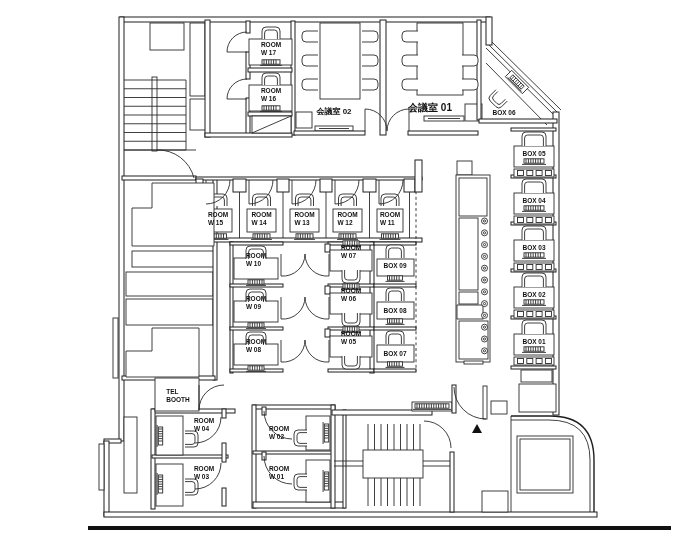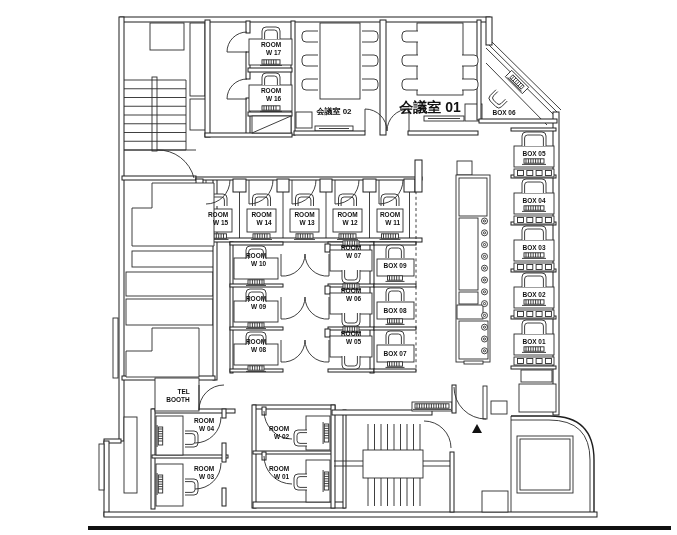--- a/index.html
+++ b/index.html
@@ -1,20 +1,20 @@
 <!DOCTYPE html>
 <html><head>
 <meta charset="utf-8">
 <style>
   html,body{margin:0;padding:0;background:#fff;}
   .plan{position:relative;width:677px;height:535px;background:#fff;overflow:hidden;
         font-family:"Liberation Sans", sans-serif;}
   .plan svg{position:absolute;left:0;top:0;}
   #label-layer{position:absolute;left:0;top:0;width:100%;height:100%;pointer-events:none;}
-  .lbl{position:absolute;transform:translateX(-50%);text-align:right;color:#111;
+  .lbl{position:absolute;transform:translateX(-50%);text-align:left;color:#111;
        font-weight:bold;font-size:6.5px;line-height:7.5px;white-space:pre;letter-spacing:0;}
   
   .w{fill:#fff;stroke:#1f1f1f;stroke-width:1;}
   .f{fill:#fff;stroke:#2a2a2a;stroke-width:0.9;}
   .ln{fill:none;stroke:#2a2a2a;stroke-width:0.9;}
   .ln2{fill:none;stroke:#1f1f1f;stroke-width:1.4;}
   .blk{fill:#111;stroke:none;}
   .dsh{fill:none;stroke:#2a2a2a;stroke-width:0.9;stroke-dasharray:3,2.6;}
 </style>
 </head>
@@ -777,21 +777,21 @@
         <path d="M281,362 A22,22 0 0 0 305,340" class="ln"></path>
         <path d="M329,362 A22,22 0 0 1 305,340" class="ln"></path>
       </g>
   </svg>
   <div id="label-layer">
       <div class="lbl" style="left: 271px; top: 41px;">ROOM
 W 17</div>
       <div class="lbl" style="left: 271px; top: 87px;">ROOM
 W 16</div>
       <div class="lbl" style="left: 334px; top: 107px; font-size: 8px; line-height: 9.5px;">会議室 02</div>
-      <div class="lbl" style="left: 430px; top: 103px; font-size: 14px; line-height: 9.5px;">会議室 01</div>
+      <div class="lbl" style="left: 430px; top: 103px; font-size: 10px; line-height: 9.5px;">会議室 01</div>
       <div class="lbl" style="left: 504px; top: 109px;">BOX 06</div>
       <div class="lbl" style="left: 534px; top: 150px;">BOX 05</div>
       <div class="lbl" style="left: 534px; top: 197px;">BOX 04</div>
       <div class="lbl" style="left: 534px; top: 244px;">BOX 03</div>
       <div class="lbl" style="left: 534px; top: 291px;">BOX 02</div>
       <div class="lbl" style="left: 534px; top: 338px;">BOX 01</div>
       <div class="lbl" style="left: 218px; top: 211px;">ROOM
 W 15</div>
       <div class="lbl" style="left: 261.5px; top: 211px;">ROOM
 W 14</div>

